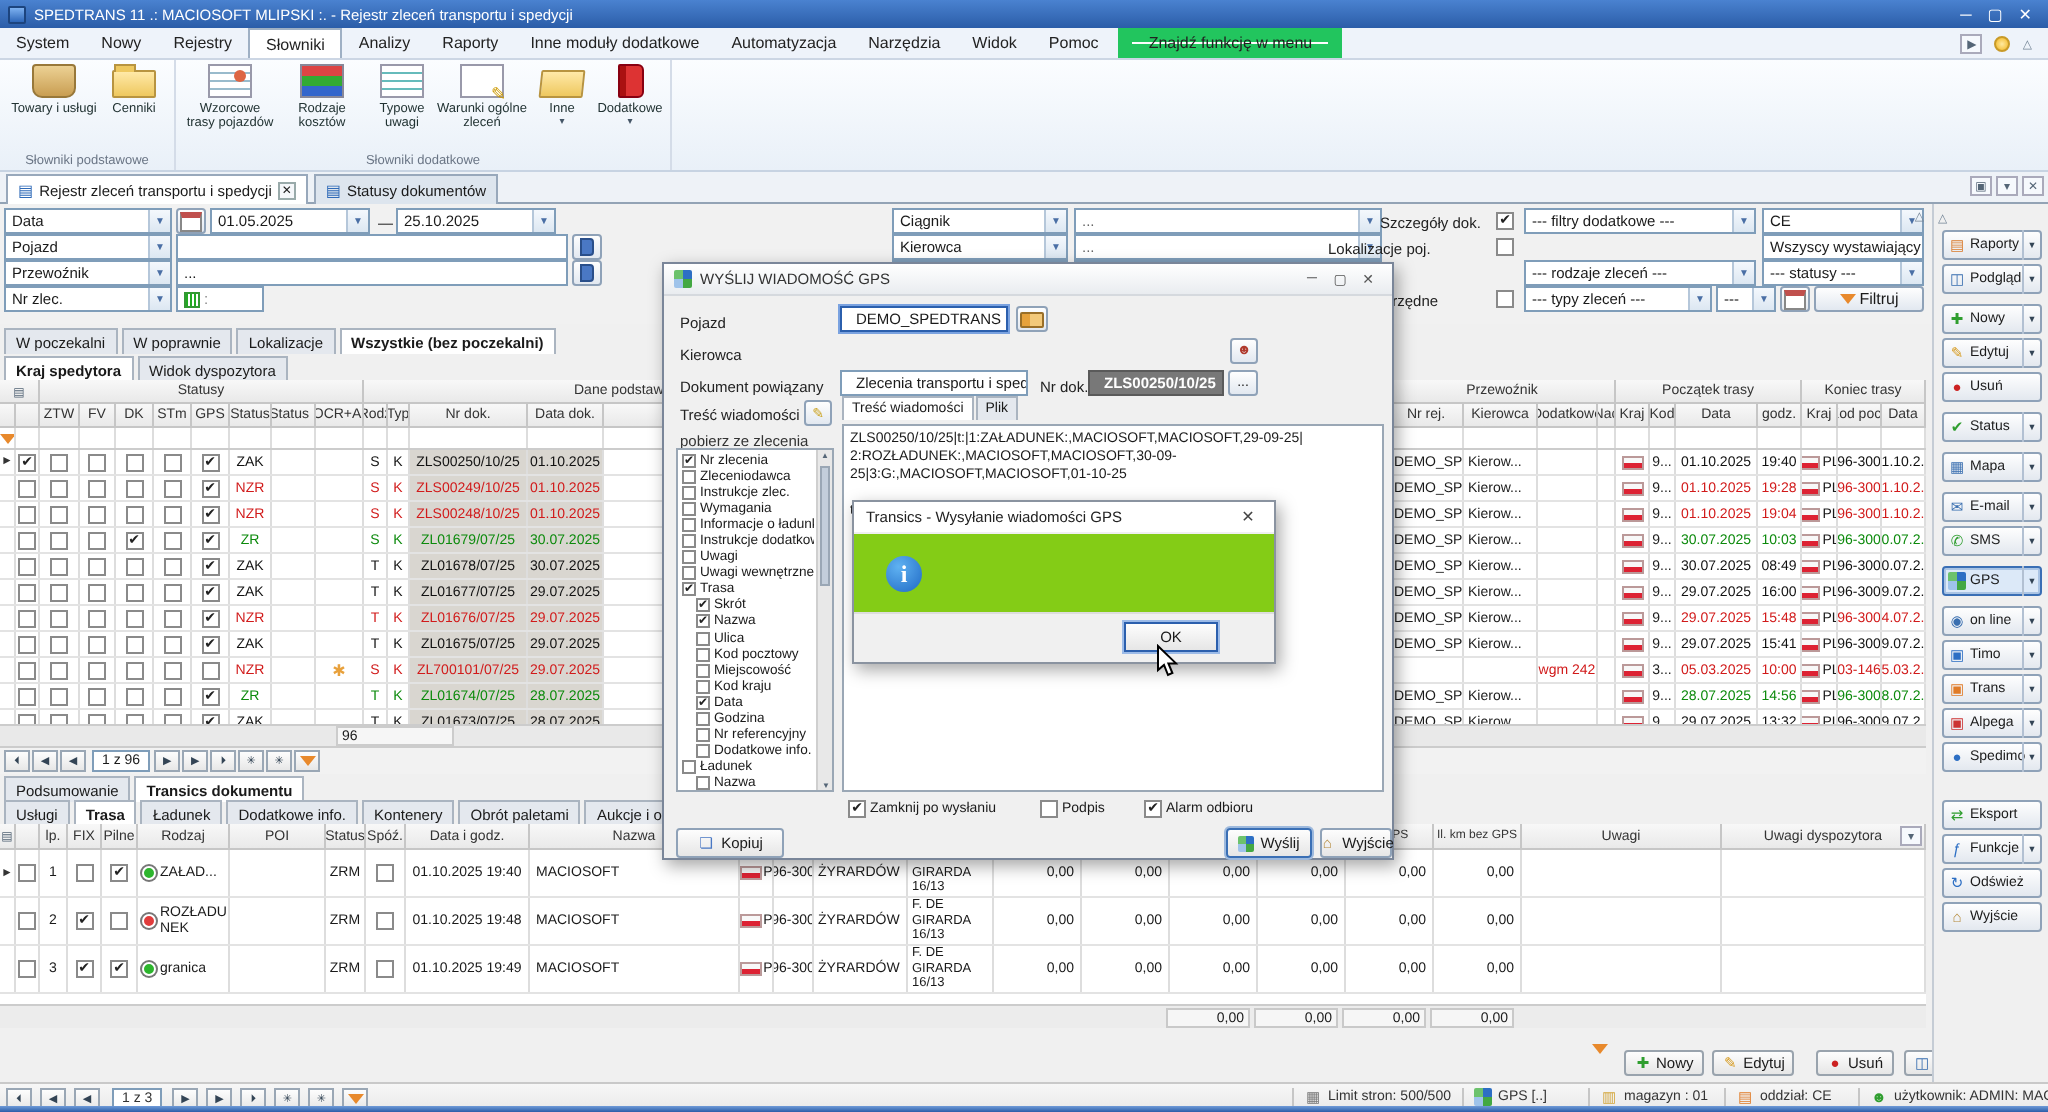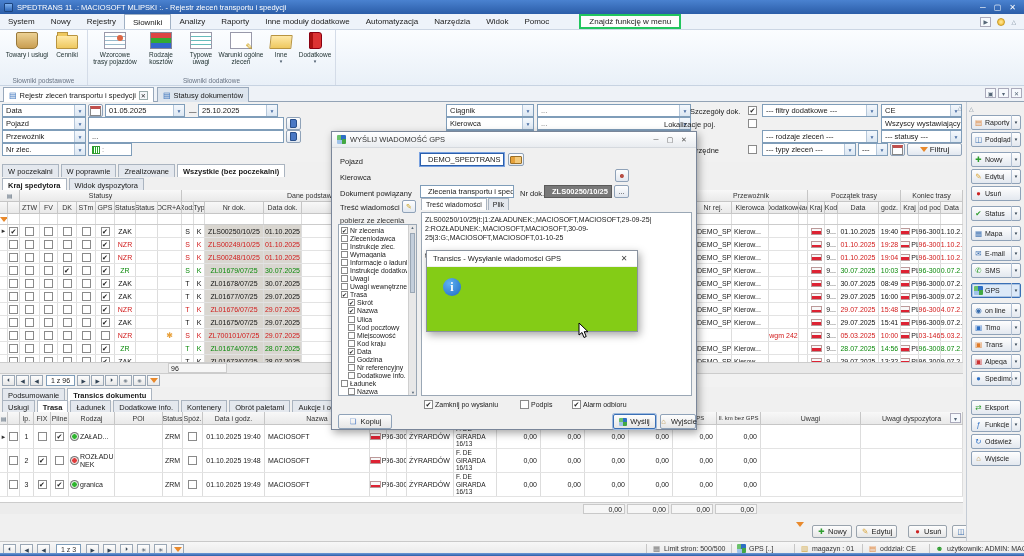--- a/index.html
+++ b/index.html
@@ -9,21 +9,21 @@
 .abs{position:absolute}
 
 #titlebar{position:absolute;top:0;left:0;right:0;height:14px;background:linear-gradient(#4a82d0,#2b5da8);
  color:#fff;display:flex;align-items:center;padding:0 4px;font-size:7.5px}
 #titlebar .appico{width:9px;height:9px;background:linear-gradient(#7db1f0,#2d66b8);border:1px solid #1c447e;border-radius:1px;margin-right:4px}
 #titlebar .wctl{margin-left:auto;display:flex;gap:8px;font-size:8px;padding-right:4px}
 
 #menubar{position:absolute;top:14px;left:0;right:0;height:16px;background:#eef3fa;border-bottom:1px solid #ccd6e4;display:flex;align-items:stretch}
 .mi{display:flex;align-items:center;padding:0 8px;font-size:8px;color:#222}
 .mi.act{background:#fff;border:1px solid #9fb0c4;border-bottom:none}
-.mi.find{border:2px solid #22c55e;background:#fdfdfd;margin-left:22px}
+.mi.find{border:7px solid #22c55e;background:#fdfdfd;margin-left:2px}
 #menu-right{margin-left:auto;display:flex;align-items:center;gap:6px;padding-right:8px}
 .mic{width:11px;height:10px;border:1px solid #aab;display:flex;align-items:center;justify-content:center;font-size:6px;color:#567;background:#f6f9fd}
 .bulb{width:8px;height:8px;border-radius:50%;background:radial-gradient(#ffe9a0,#f2b51e);border:1px solid #c89a28}
 
 #ribbon{position:absolute;top:30px;left:0;right:0;height:56px;background:linear-gradient(#fbfdff,#e9f0f8);border-bottom:1px solid #c7d3e2}
 .rgrp{position:absolute;top:0;height:55px;border-right:1px solid #d4dce8}
 .glab{position:absolute;bottom:1px;left:0;right:0;text-align:center;color:#6a7585;font-size:6.5px}
 .ritem{position:absolute;top:2px;width:44px;display:flex;flex-direction:column;align-items:center;font-size:6.5px;line-height:7px;text-align:center;color:#233}
 .ri{width:22px;height:17px;position:relative;display:block;margin-bottom:2px}
 .ri-basket{background:linear-gradient(#ecd194,#c99e52);border:1px solid #98783a;border-radius:2px 2px 5px 5px}
@@ -261,21 +261,21 @@
       <div class="combo" style="left:858px;top:41px;width:30px">---<span class="da">▼</span></div>
       <div class="qbtn" style="left:890px;top:41px;width:15px">
         <span class="cal"></span>
       </div>
       <div class="qbtn" style="left:907px;top:41px;width:55px"><span class="funnel" style="margin-right:2px"></span>Filtruj</div>
       <span class="chev" style="right:4px;top:2px">△</span>
     </div>
   <div id="resulttabs" class="tstrip" style="top:164px">
       <span class="stab">W poczekalni</span>
       <span class="stab">W poprawnie</span>
-      <span class="stab">Zrealizowane</span>
+      <span class="stab">Lokalizacje</span>
       <span class="stab act">Wszystkie (bez poczekalni)</span>
     </div>
   <div id="viewtabs" class="tstrip" style="top:178px">
       <span class="stab act">Kraj spedytora</span>
       <span class="stab">Widok dyspozytora</span>
     </div>
   <div id="maingrid">
       <div class="grow gh" style="top:190px;height:12px">
         <div class="gc" style="width:20px;">
           <span style="font-size:6px;color:#567">▤</span>
@@ -1534,20 +1534,23 @@
         <span>Wyjście</span>
       </div>
   </div>
 
   <div id="msgbox">
     <div class="mb-tb">
       <span>Transics - Wysyłanie wiadomości GPS</span>
       <span class="mb-x">✕</span>
     </div>
     <div class="info-ic">i</div>
+    <div class="mb-foot">
+      <div class="okbtn">OK</div>
+    </div>
   </div>
 
   <div id="cursor">
     <svg width="12" height="18" viewBox="0 0 12 18">
         <path d="M1,1 L1,13 L4,10.5 L6,15.5 L8.2,14.5 L6.2,9.7 L10,9.7 Z" fill="#fff" stroke="#000" stroke-width="1"></path>
       </svg>
   </div>
 </div>
 
 </body></html>

